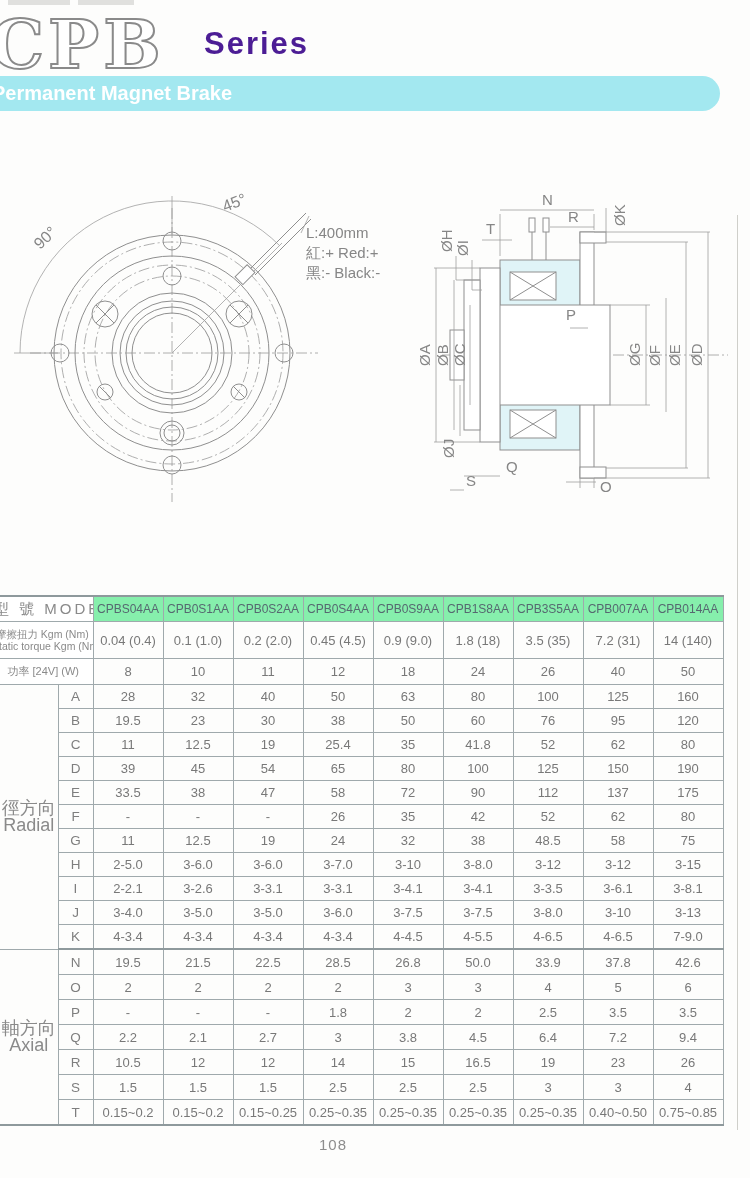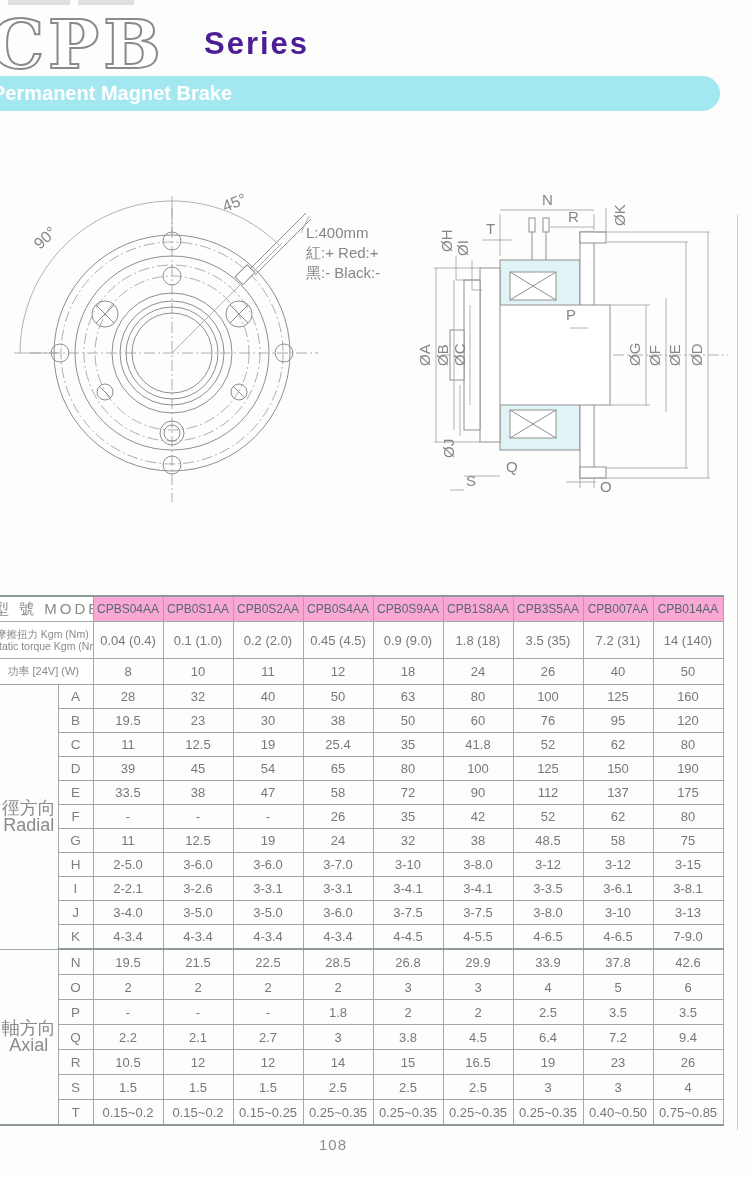--- a/index.html
+++ b/index.html
@@ -44,21 +44,21 @@
     border:1px solid #9fa9ac;text-align:center;vertical-align:middle;
     padding:0;overflow:hidden;white-space:nowrap;
   }
   table.spec{border-top:2px solid #8e999c;border-bottom:2px solid #8e999c;}
   table.spec td:first-child{border-left:none;}
   table.spec tr.r-model td{height:24px;}
   table.spec tr.r-torque td{height:36px;margin-left:37px;}
   table.spec tr.r-power td{height:25px;}
   table.spec tr.r-radial td{height:23px;}
   table.spec tr.r-axial td{height:24px;}
-  td.model-name{background:#f9a8d4;color:#566870;font-size:12px;}
+  td.model-name{background:#86efac;color:#566870;font-size:12px;}
   td.head-label{text-align:left;color:#8a8a8a;background:#ffffff;}
   td.head-label .big{font-size:15px;text-indent:-6px;letter-spacing:3px;}
   td.head-label .s1{font-size:10.5px;text-indent:-8px;line-height:12px;}
   td.head-label .s2{font-size:11px;text-indent:-6px;}
   td.group-label{
     border-top:2px solid #8e999c;color:#8a8a8a;font-size:18px;line-height:17px;
   }
   td.dim-letter{color:#7e7e7e;font-size:13.5px;}
   tr.group-end td{border-bottom:2px solid #8e999c;}
   .scan-edge{position:absolute;left:737px;top:215px;width:1px;height:915px;background:#cfcfca;}
@@ -406,21 +406,21 @@
           <td class="group-label" rowspan="7">
             <div>軸方向</div>
             <div>Axial</div>
           </td>
           <td class="dim-letter">N</td>
           <td>19.5</td>
           <td>21.5</td>
           <td>22.5</td>
           <td>28.5</td>
           <td>26.8</td>
-          <td>29.9</td>
+          <td>50.0</td>
           <td>33.9</td>
           <td>37.8</td>
           <td>42.6</td>
         </tr>
         <tr class="r-axial">
           <td class="dim-letter">O</td>
           <td>2</td>
           <td>2</td>
           <td>2</td>
           <td>2</td>

